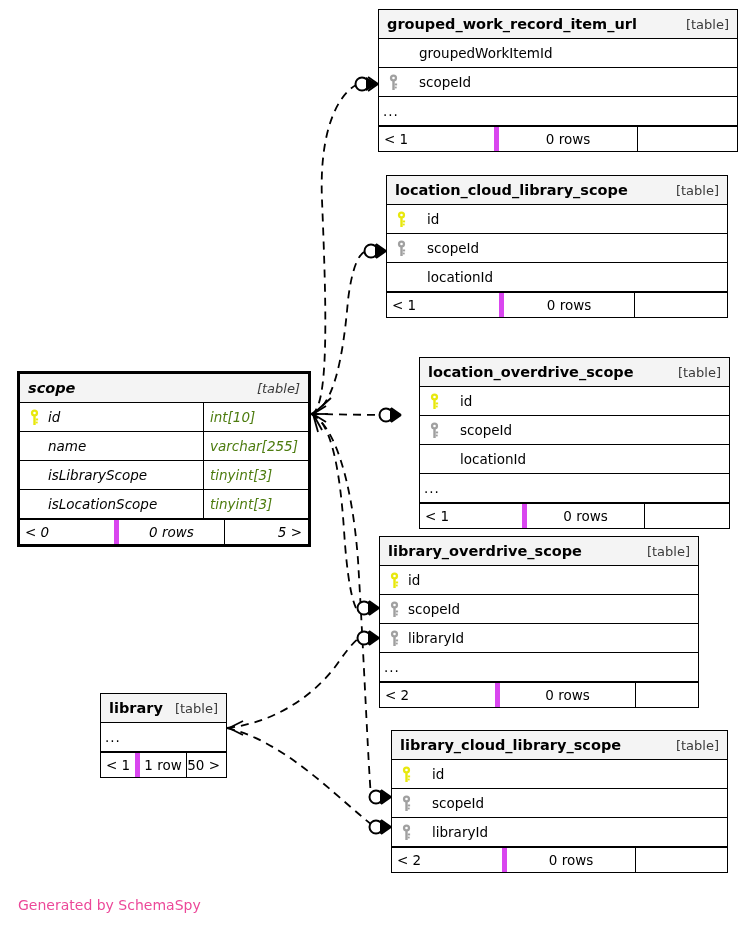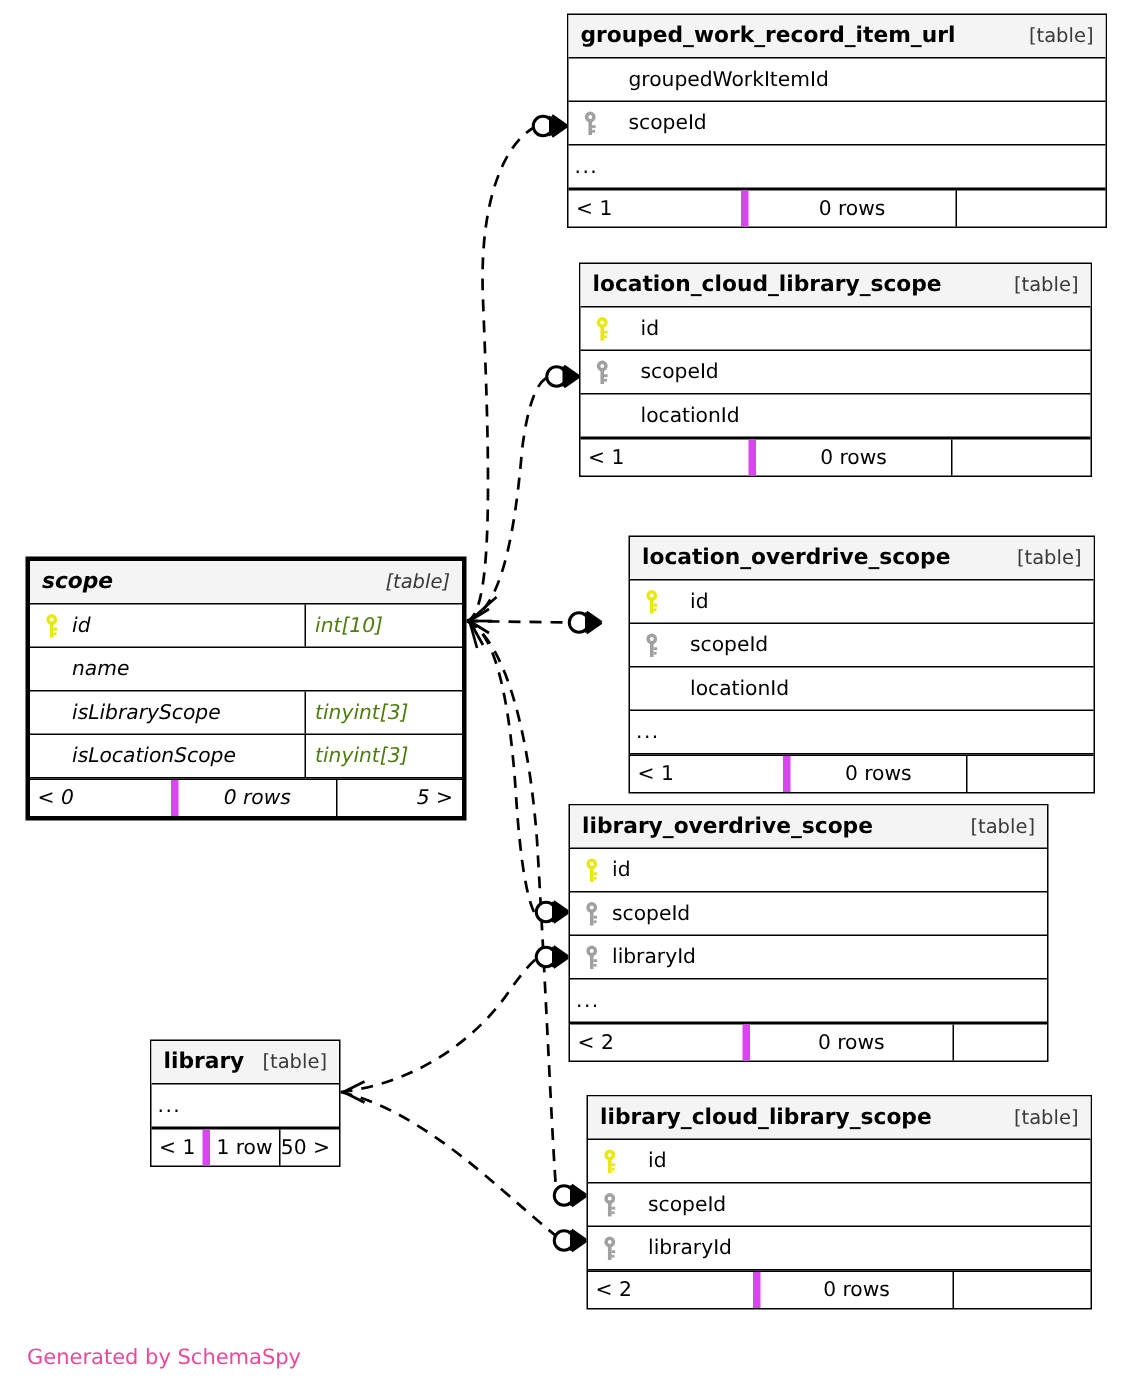--- a/index.html
+++ b/index.html
@@ -473,20 +473,21 @@
             </span>
             <span class="colname">id</span>
           </div>
           <div class="cell-type" style="width:105px">int[10]</div>
         </div>
         <div class="row indent-sm">
           <div class="cell-name">
             <span class="keyslot"></span>
             <span class="colname">name</span>
           </div>
+          <div class="cell-type" style="width:105px">varchar[255]</div>
         </div>
         <div class="row indent-sm">
           <div class="cell-name">
             <span class="keyslot"></span>
             <span class="colname">isLibraryScope</span>
           </div>
           <div class="cell-type" style="width:105px">tinyint[3]</div>
         </div>
         <div class="row indent-sm">
           <div class="cell-name">

